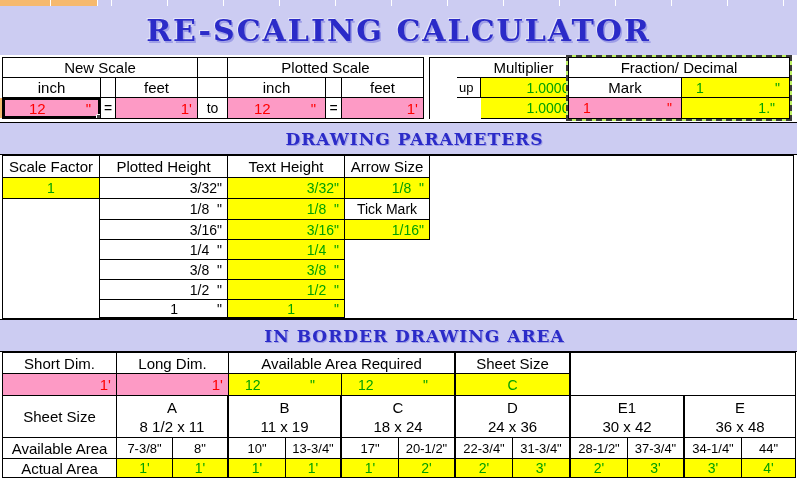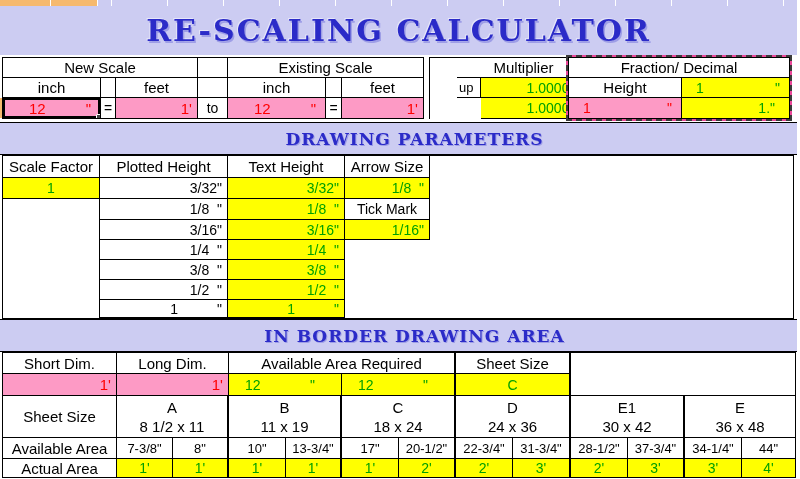--- a/index.html
+++ b/index.html
@@ -33,42 +33,42 @@
   .pre{white-space:pre;}
   .vu{justify-content:space-between;padding:0 9px 0 14px;}
   .vu.inchpad{padding:0 9px 0 26px;}
   .ghost{border:none;background:transparent;}
   .thick{border-right-width:2px;}
   .sel{box-shadow:inset 0 0 0 2px #000;position:relative;}
   .handle{position:absolute;right:-3px;bottom:-3px;width:5px;height:5px;background:#444;border:1px solid #fff;border-radius:1px;}
   .whitebox{position:absolute;left:2px;top:155px;width:792px;height:164px;background:#fff;border:1px solid #000;box-sizing:border-box;}
   .sliver{position:absolute;left:0;top:98px;width:3px;height:20px;background:#F6B96E;}
   .two-line{flex-direction:column;line-height:19px;font-size:15px;}
-  .fracwrap{position:absolute;left:566px;top:55px;border:2px dashed #3a3a3a;background:#ec4899;}
+  .fracwrap{position:absolute;left:566px;top:55px;border:2px dashed #3a3a3a;background:#bef264;}
   .fracwrap .grid{position:static;}
 </style>
 </head>
 <body>
 
 <div class="stage">
 
   <div class="topstrip">
     <div class="orange"></div>
   </div>
 
   <div class="titleband">
     <span class="bigtitle">RE-SCALING CALCULATOR</span>
   </div>
 
   <div class="sliver"></div>
 
   <div class="grid" style="left:2px;top:57px;grid-template-columns:98px 15px 82px 30px 98px 16px 82px;grid-template-rows:20px 20px 21px;">
     <div class="cell lbl15" style="grid-column:1/4;">New Scale</div>
     <div class="cell"></div>
-    <div class="cell lbl15" style="grid-column:5/8;">Existing Scale</div>
+    <div class="cell lbl15" style="grid-column:5/8;">Plotted Scale</div>
 
     <div class="cell lbl15">inch</div>
     <div class="cell"></div>
     <div class="cell lbl15">feet</div>
     <div class="cell"></div>
     <div class="cell lbl15">inch</div>
     <div class="cell"></div>
     <div class="cell lbl15">feet</div>
 
     <div class="cell pink red vu inchpad sel" style="font-size:15px;">
@@ -91,21 +91,21 @@
     <div class="cell lbl15" style="grid-column:1/3;">Multiplier</div>
     <div class="cell" style="justify-content:flex-start;padding-left:2px;font-size:13px;">up</div>
     <div class="cell yel grn right">1.000000</div>
     <div class="cell" style="justify-content:flex-start;padding-left:2px;font-size:13px;margin-left:37px;">dn</div>
     <div class="cell yel grn right">1.000000</div>
   </div>
 
   <div class="fracwrap">
     <div class="grid" style="grid-template-columns:113px 108px;grid-template-rows:20px 20px 21px;">
       <div class="cell lbl15" style="grid-column:1/3;">Fraction/ Decimal</div>
-      <div class="cell lbl15">Height</div>
+      <div class="cell lbl15">Mark</div>
       <div class="cell yel grn vu">
         <span>1</span>
         <span>"</span>
       </div>
       <div class="cell pink red vu">
         <span>1</span>
         <span>"</span>
       </div>
       <div class="cell yel grn right" style="padding-right:14px;">1."</div>
     </div>

